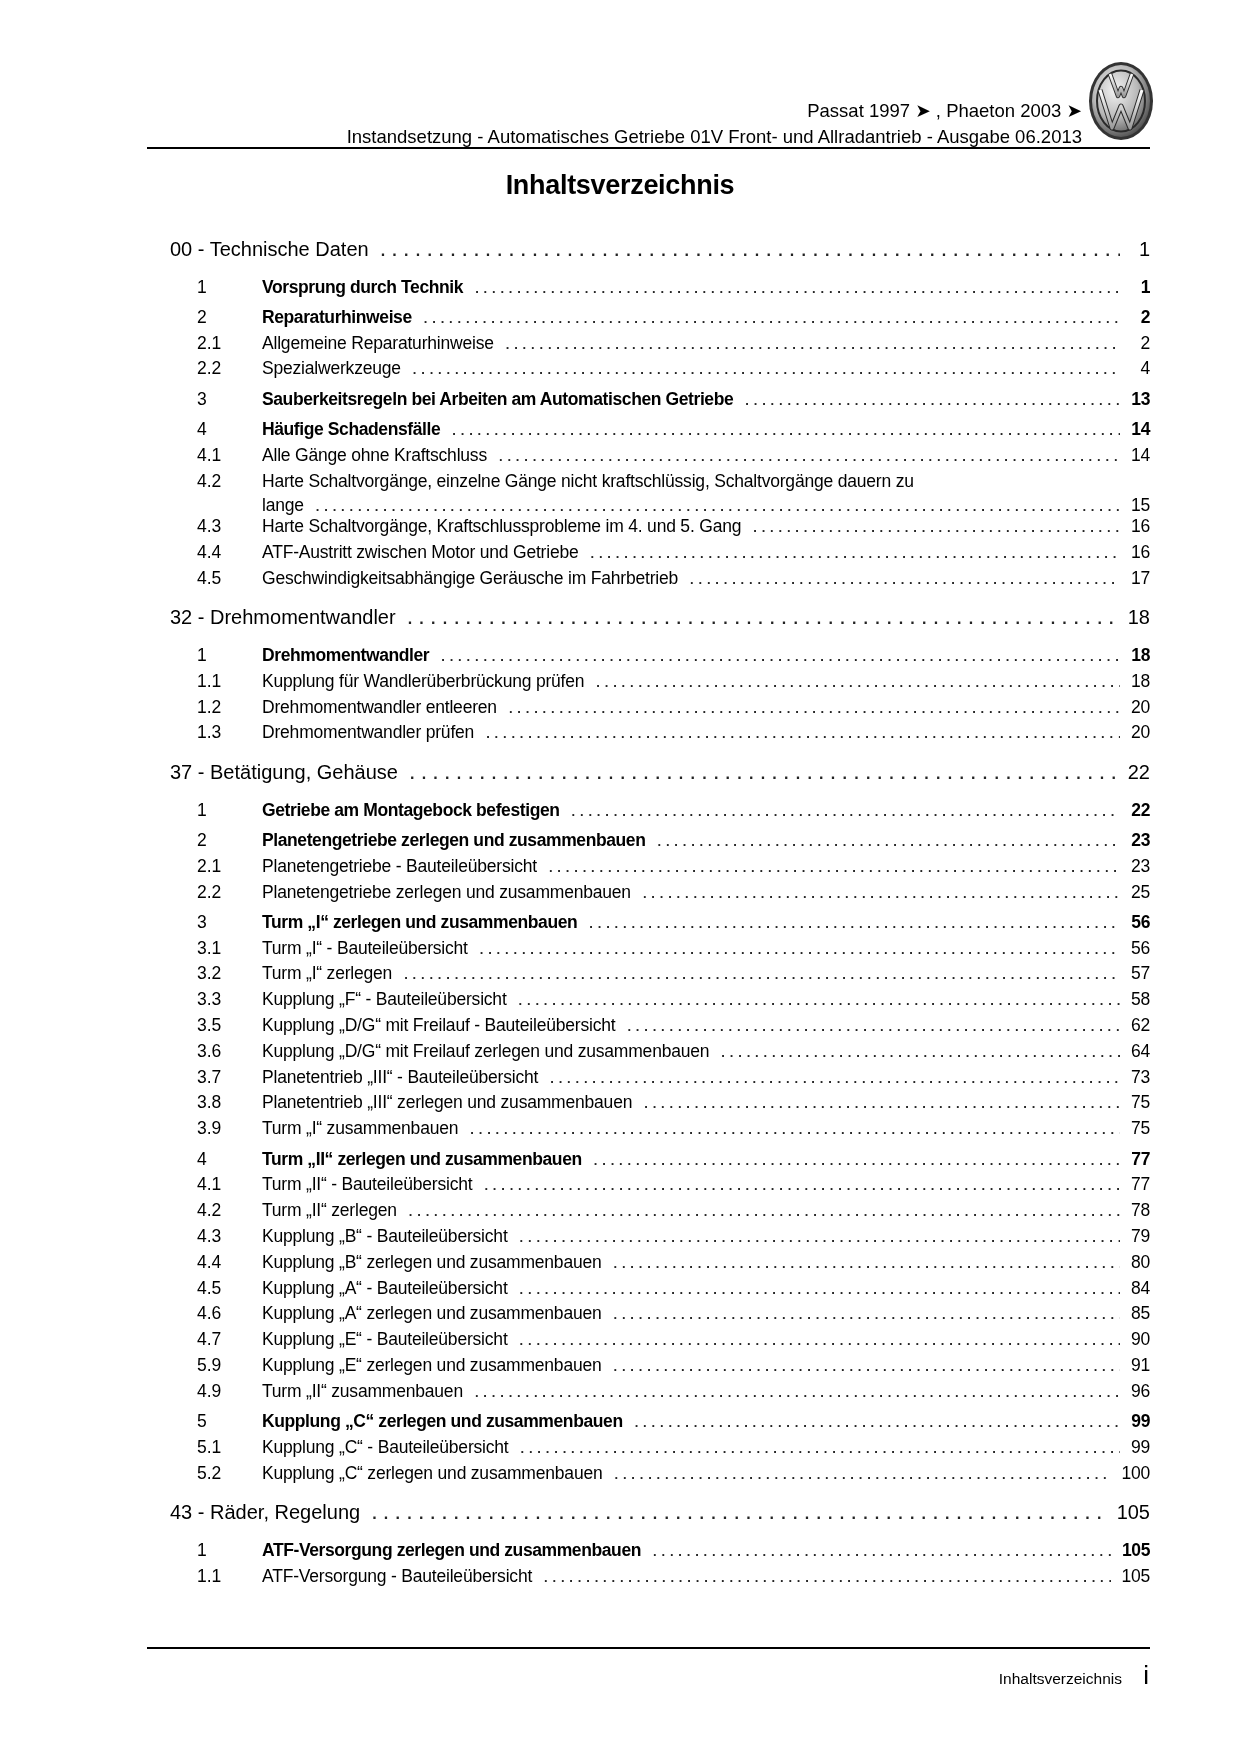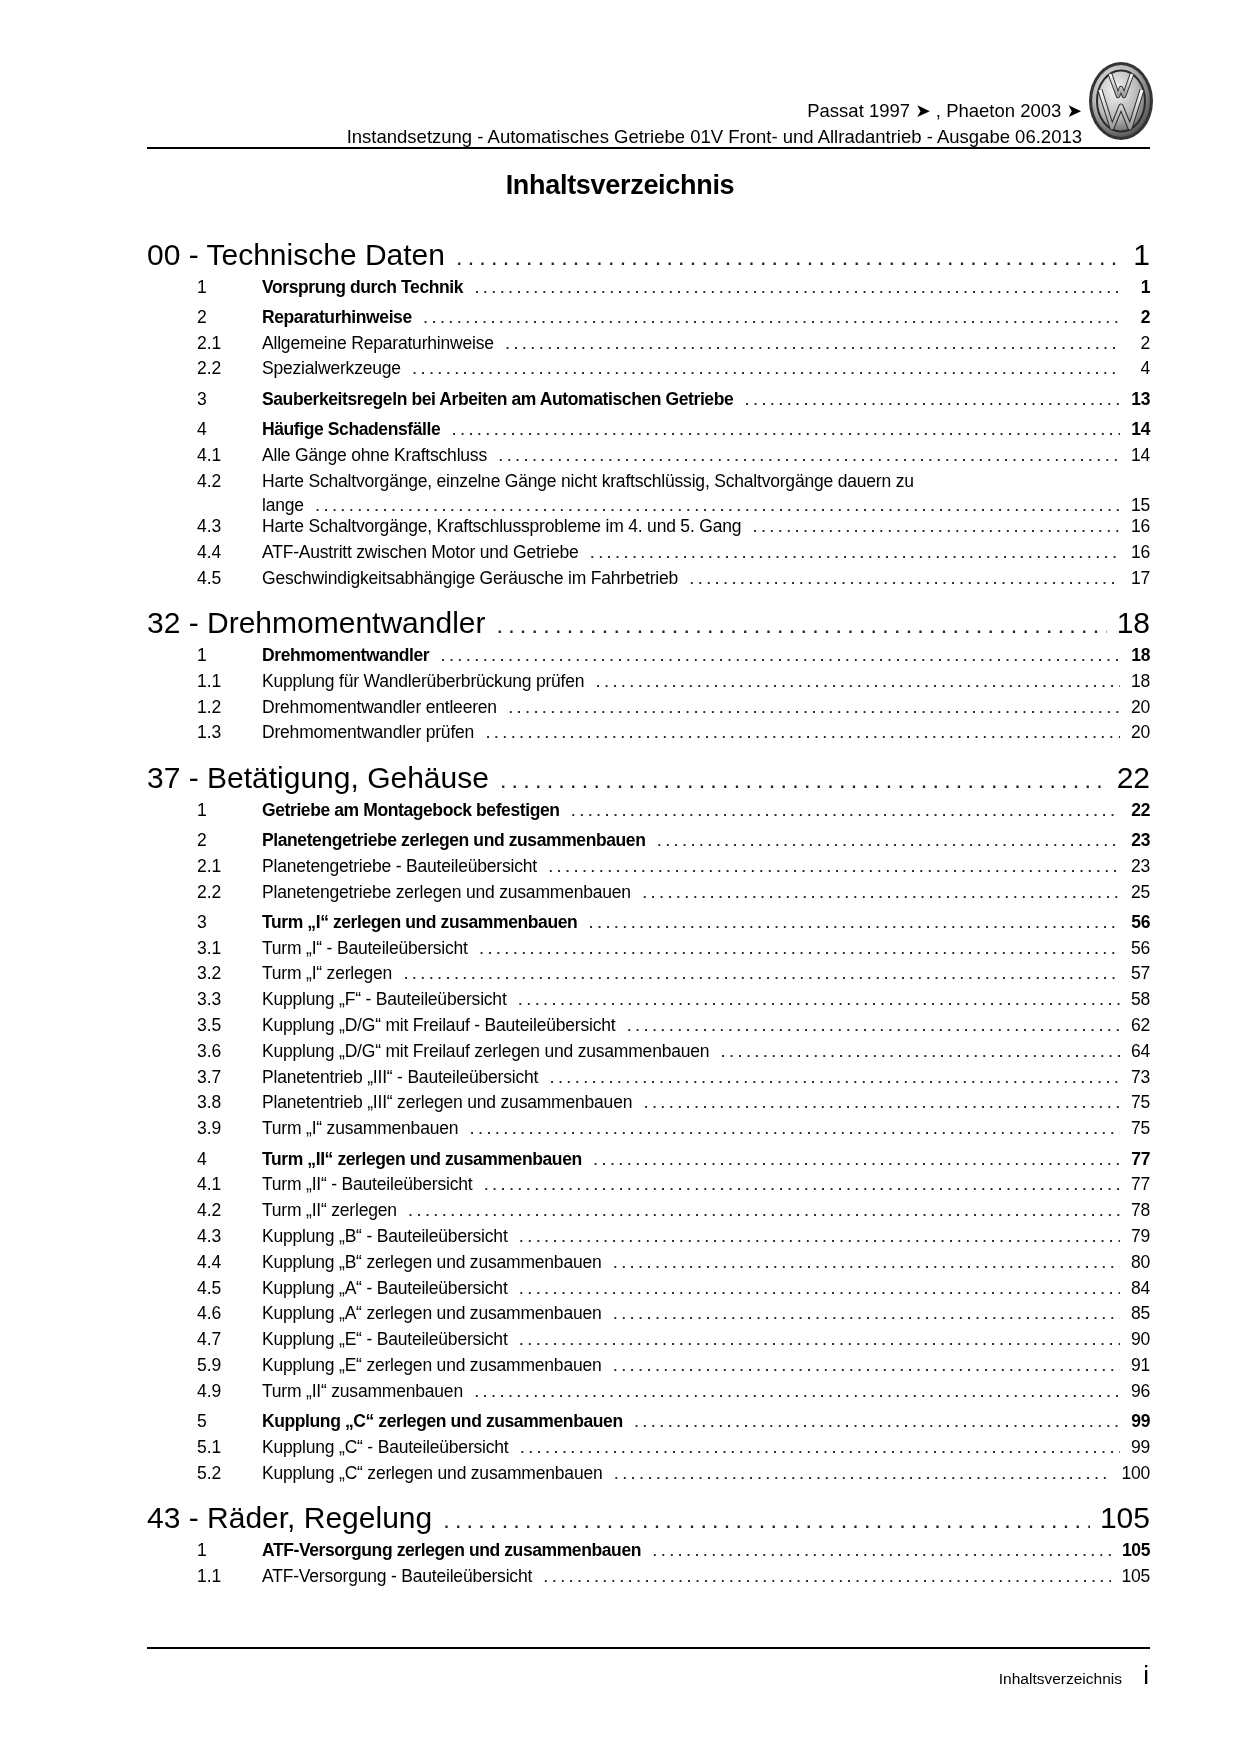--- a/index.html
+++ b/index.html
@@ -22,21 +22,21 @@
     .vw-logo {
       position: absolute; left: 1088px; top: 60px; width: 66px; height: 82px;
     }
     .doc-title {
       position: absolute; left: 0; width: 1240px; top: 170px;
       text-align: center; font-size: 27px; font-weight: bold; letter-spacing: -0.3px;
     }
     .toc { position: absolute; left: 147px; top: 238px; width: 1003px; }
     .chapter {
       display: flex; align-items: baseline; height: 34px;
-      font-size: 30px; margin-top: 13px;
+      font-size: 20px; margin-top: 13px; margin-left: 23px;
     }
     .chapter:first-child { margin-top: 0; }
     .entry {
       display: flex; align-items: baseline; height: 25.8px; font-size: 17.5px;
     }
     .entry.bold { font-weight: bold; margin-top: 4.5px; letter-spacing: -0.4px; }
     .entry.sub { letter-spacing: -0.2px; }
     .entry .num { width: 65px; padding-left: 50px; flex: none; font-weight: inherit; letter-spacing: 0; }
     .entry.sub .num { font-weight: normal; }
     .entry.bold .num { font-weight: normal; }

